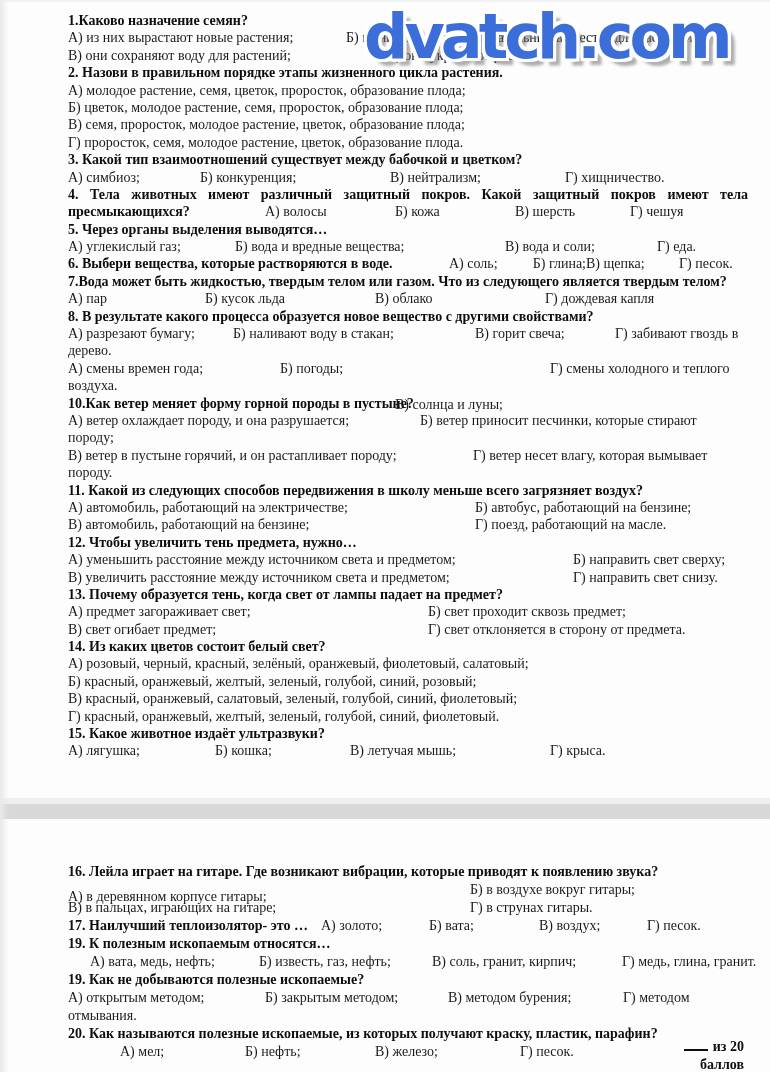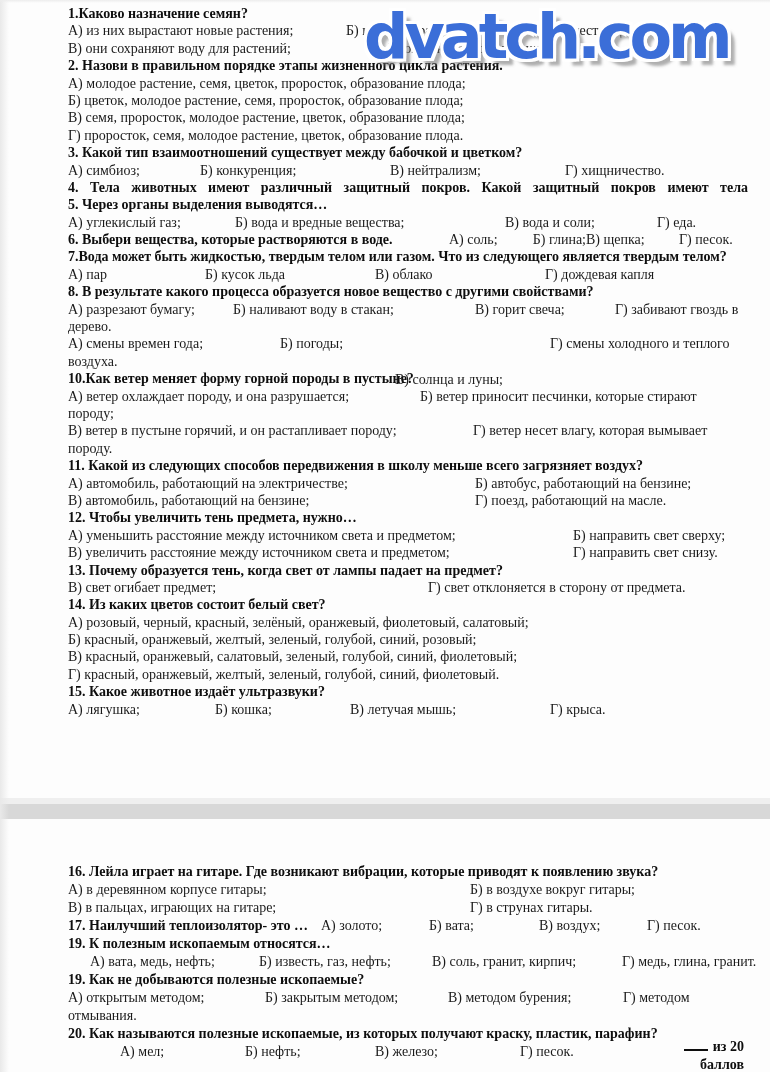--- a/index.html
+++ b/index.html
@@ -20,21 +20,21 @@
   .edge-top{
     position:absolute;left:0;top:0;width:770px;height:3px;
     background:linear-gradient(to bottom,#ededed,rgba(255,255,255,0));
     z-index:3;
   }
   .page{
     position:relative;
     padding:0 22px 0 68px;
     background:#fdfdfd;
   }
-  #page1{padding-top:5px;height:798px;box-sizing:border-box;}
+  #page1{padding-top:12px;height:798px;box-sizing:border-box;}
   #page2{padding-top:44px;height:247px;box-sizing:border-box;}
   .band-soft{height:6px;background:#efefef;}
   .band{height:15px;background:#d8d8d8;}
   .row{
     white-space:nowrap;
     line-height:17.4px;
     height:17.4px;
   }
   #page2 .row{line-height:18px;height:18px;}
   .row.just{
@@ -93,20 +93,21 @@
       <div class="row"><span class="seg" style="width: 278px;">А) из них вырастают новые растения;</span><span class="seg">Б) из них образуются питательные вещества для растений;</span></div>
       <div class="row"><span class="seg" style="width: 320px;">В) они сохраняют воду для растений;</span><span class="seg">Г) они украшают растения.</span></div>
       <div class="row"><span class="seg b">2. Назови в правильном порядке этапы жизненного цикла растения.</span></div>
       <div class="row"><span class="seg">А) молодое растение, семя, цветок, проросток, образование плода;</span></div>
       <div class="row"><span class="seg">Б) цветок, молодое растение, семя, проросток, образование плода;</span></div>
       <div class="row"><span class="seg">В) семя, проросток, молодое растение, цветок, образование плода;</span></div>
       <div class="row"><span class="seg">Г) проросток, семя, молодое растение, цветок, образование плода.</span></div>
       <div class="row"><span class="seg b">3. Какой тип взаимоотношений существует между бабочкой и цветком?</span></div>
       <div class="row"><span class="seg" style="width: 132px;">А) симбиоз;</span><span class="seg" style="width: 190px;">Б) конкуренция;</span><span class="seg" style="width: 175px;">В) нейтрализм;</span><span class="seg">Г) хищничество.</span></div>
       <div class="row just"><span class="seg b">4. Тела животных имеют различный защитный покров. Какой защитный покров имеют тела</span></div>
+      <div class="row"><span class="seg b" style="width: 197px;">пресмыкающихся?</span><span class="seg" style="width: 130px;">А) волосы</span><span class="seg" style="width: 120px;">Б) кожа</span><span class="seg" style="width: 115px;">В) шерсть</span><span class="seg">Г) чешуя</span></div>
       <div class="row"><span class="seg b">5. Через органы выделения выводятся…</span></div>
       <div class="row"><span class="seg" style="width: 167px;">А) углекислый газ;</span><span class="seg" style="width: 270px;">Б) вода и вредные вещества;</span><span class="seg" style="width: 152px;">В) вода и соли;</span><span class="seg">Г) еда.</span></div>
       <div class="row"><span class="seg b" style="width: 357px;">6. Выбери вещества, которые растворяются в воде.</span><span class="seg" style="width: 67px; margin-left: 24px;">А) соль;</span><span class="seg" style="width: 70px; text-align: right;">Б) глина;</span><span class="seg" style="width: 93px;">В) щепка;</span><span class="seg">Г) песок.</span></div>
       <div class="row"><span class="seg b">7.Вода может быть жидкостью, твердым телом или газом. Что из следующего является твердым телом?</span></div>
       <div class="row"><span class="seg" style="width: 137px;">А) пар</span><span class="seg" style="width: 170px;">Б) кусок льда</span><span class="seg" style="width: 170px;">В) облако</span><span class="seg">Г) дождевая капля</span></div>
       <div class="row"><span class="seg b">8. В результате какого процесса образуется новое вещество с другими свойствами?</span></div>
       <div class="row"><span class="seg" style="width: 165px;">А) разрезают бумагу;</span><span class="seg" style="width: 242px;">Б) наливают воду в стакан;</span><span class="seg" style="width: 140px;">В) горит свеча;</span><span class="seg">Г) забивают гвоздь в</span></div>
       <div class="row"><span class="seg">дерево.</span></div>
       <div class="row"><span class="seg" style="width: 212px;">А) смены времен года;</span><span class="seg" style="width: 115px;">Б) погоды;</span><span class="seg" style="width: 155px; margin-top: 36px;">В) солнца и луны;</span><span class="seg">Г) смены холодного и теплого</span></div>
       <div class="row"><span class="seg">воздуха.</span></div>
@@ -115,36 +116,37 @@
       <div class="row"><span class="seg">породу;</span></div>
       <div class="row"><span class="seg" style="width: 405px;">В) ветер в пустыне горячий, и он растапливает породу;</span><span class="seg">Г) ветер несет влагу, которая вымывает</span></div>
       <div class="row"><span class="seg">породу.</span></div>
       <div class="row"><span class="seg b">11. Какой из следующих способов передвижения в школу меньше всего загрязняет воздух?</span></div>
       <div class="row"><span class="seg" style="width: 407px;">А) автомобиль, работающий на электричестве;</span><span class="seg">Б) автобус, работающий на бензине;</span></div>
       <div class="row"><span class="seg" style="width: 407px;">В) автомобиль, работающий на бензине;</span><span class="seg">Г) поезд, работающий на масле.</span></div>
       <div class="row"><span class="seg b">12. Чтобы увеличить тень предмета, нужно…</span></div>
       <div class="row"><span class="seg" style="width: 505px;">А) уменьшить расстояние между источником света и предметом;</span><span class="seg">Б) направить свет сверху;</span></div>
       <div class="row"><span class="seg" style="width: 505px;">В) увеличить расстояние между источником света и предметом;</span><span class="seg">Г) направить свет снизу.</span></div>
       <div class="row"><span class="seg b">13. Почему образуется тень, когда свет от лампы падает на предмет?</span></div>
+      <div class="row"><span class="seg" style="width: 360px;">А) предмет загораживает свет;</span><span class="seg">Б) свет проходит сквозь предмет;</span></div>
       <div class="row"><span class="seg" style="width: 360px;">В) свет огибает предмет;</span><span class="seg">Г) свет отклоняется в сторону от предмета.</span></div>
       <div class="row"><span class="seg b">14. Из каких цветов состоит белый свет?</span></div>
       <div class="row"><span class="seg">А) розовый, черный, красный, зелёный, оранжевый, фиолетовый, салатовый;</span></div>
       <div class="row"><span class="seg">Б) красный, оранжевый, желтый, зеленый, голубой, синий, розовый;</span></div>
       <div class="row"><span class="seg">В) красный, оранжевый, салатовый, зеленый, голубой, синий, фиолетовый;</span></div>
       <div class="row"><span class="seg">Г) красный, оранжевый, желтый, зеленый, голубой, синий, фиолетовый.</span></div>
       <div class="row"><span class="seg b">15. Какое животное издаёт ультразвуки?</span></div>
       <div class="row"><span class="seg" style="width: 147px;">А) лягушка;</span><span class="seg" style="width: 135px;">Б) кошка;</span><span class="seg" style="width: 200px;">В) летучая мышь;</span><span class="seg">Г) крыса.</span></div>
     </div>
 
   <div class="band-soft"></div>
   <div class="band"></div>
 
   <div class="page" id="page2">
       <div class="row"><span class="seg b">16. Лейла играет на гитаре. Где возникают вибрации, которые приводят к появлению звука?</span></div>
-      <div class="row"><span class="seg" style="width: 402px;">А) в деревянном корпусе гитары;</span><span class="seg">Б) в воздухе вокруг гитары;</span></div>
+      <div class="row"><span class="seg" style="width: 402px; margin-top: 7px;">А) в деревянном корпусе гитары;</span><span class="seg">Б) в воздухе вокруг гитары;</span></div>
       <div class="row"><span class="seg" style="width: 402px;">В) в пальцах, играющих на гитаре;</span><span class="seg">Г) в струнах гитары.</span></div>
       <div class="row"><span class="seg b" style="width: 253px;">17. Наилучший теплоизолятор- это …</span><span class="seg" style="width: 108px;">А) золото;</span><span class="seg" style="width: 110px;">Б) вата;</span><span class="seg" style="width: 108px;">В) воздух;</span><span class="seg">Г) песок.</span></div>
       <div class="row"><span class="seg b">19. К полезным ископаемым относятся…</span></div>
       <div class="row"><span class="seg" style="width: 169px; margin-left: 22px;">А) вата, медь, нефть;</span><span class="seg" style="width: 173px;">Б) известь, газ, нефть;</span><span class="seg" style="width: 190px;">В) соль, гранит, кирпич;</span><span class="seg">Г) медь, глина, гранит.</span></div>
       <div class="row"><span class="seg b">19. Как не добываются полезные ископаемые?</span></div>
       <div class="row"><span class="seg" style="width: 197px;">А) открытым методом;</span><span class="seg" style="width: 183px;">Б) закрытым методом;</span><span class="seg" style="width: 175px;">В) методом бурения;</span><span class="seg">Г) методом</span></div>
       <div class="row"><span class="seg">отмывания.</span></div>
       <div class="row"><span class="seg b">20. Как называются полезные ископаемые, из которых получают краску, пластик, парафин?</span></div>
       <div class="row" style="padding-left: 52px;"><span class="seg" style="width: 125px;">А) мел;</span><span class="seg" style="width: 130px;">Б) нефть;</span><span class="seg" style="width: 145px;">В) железо;</span><span class="seg" style="width: 170px;">Г) песок.</span></div>
     </div>

